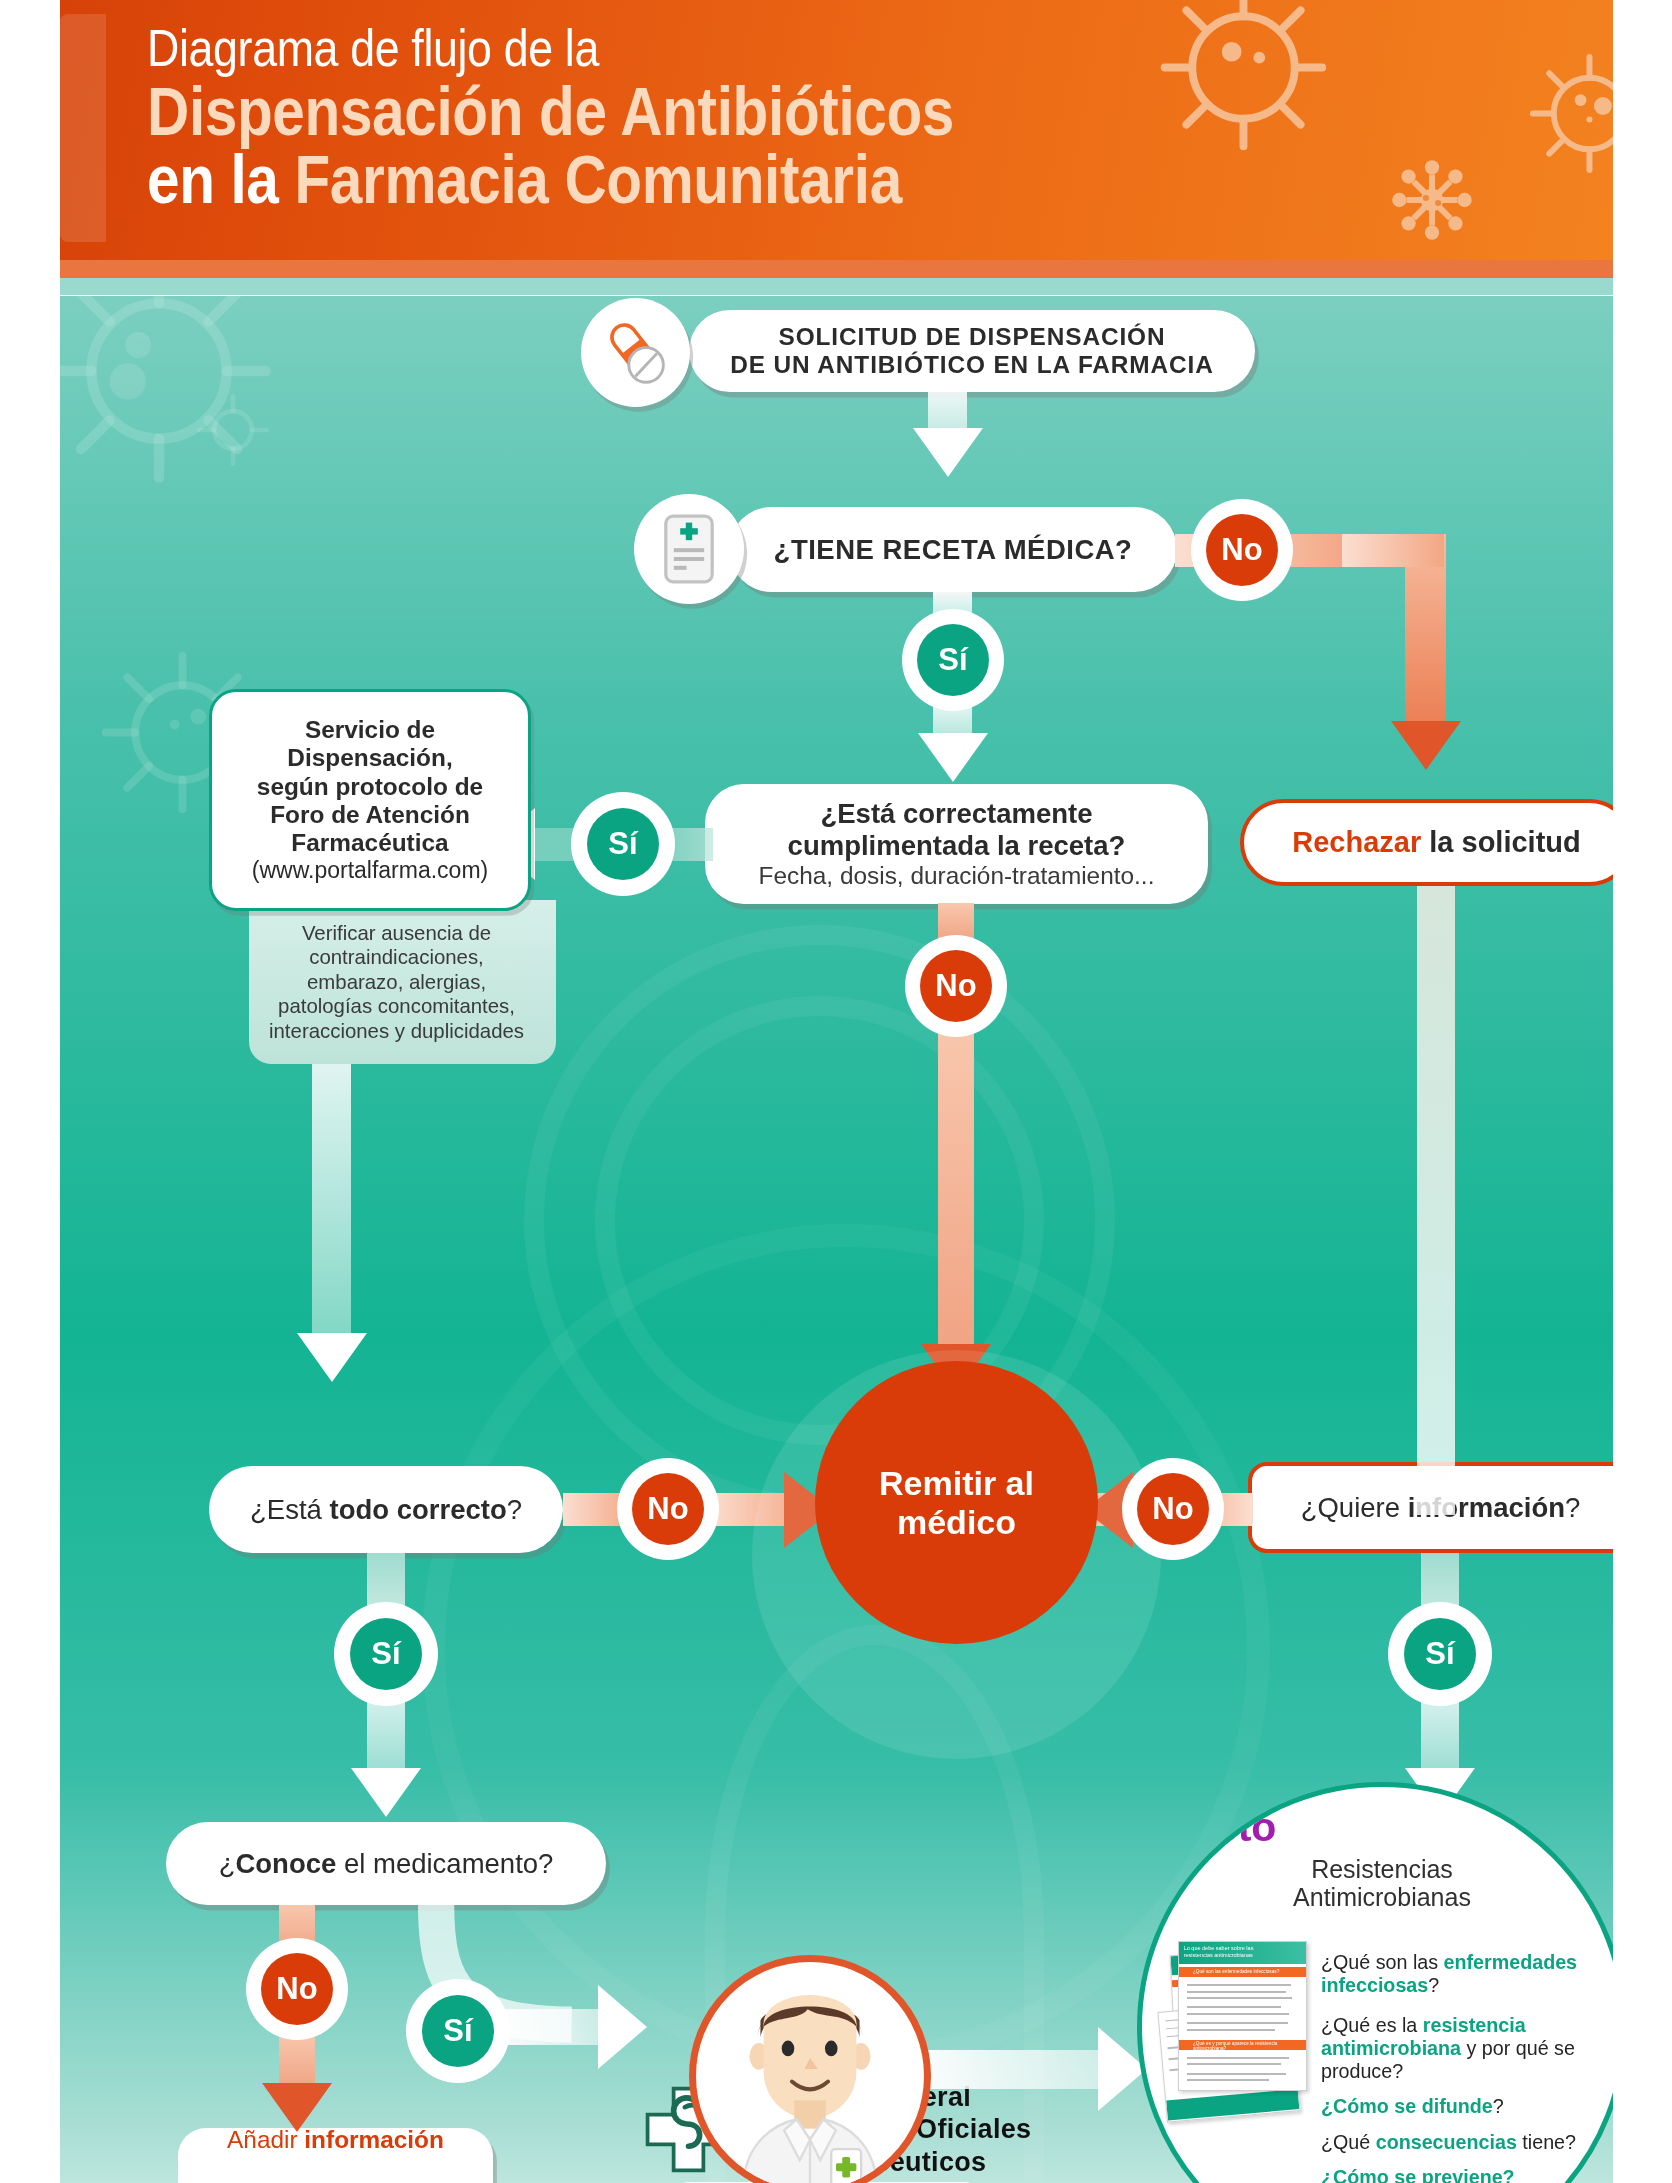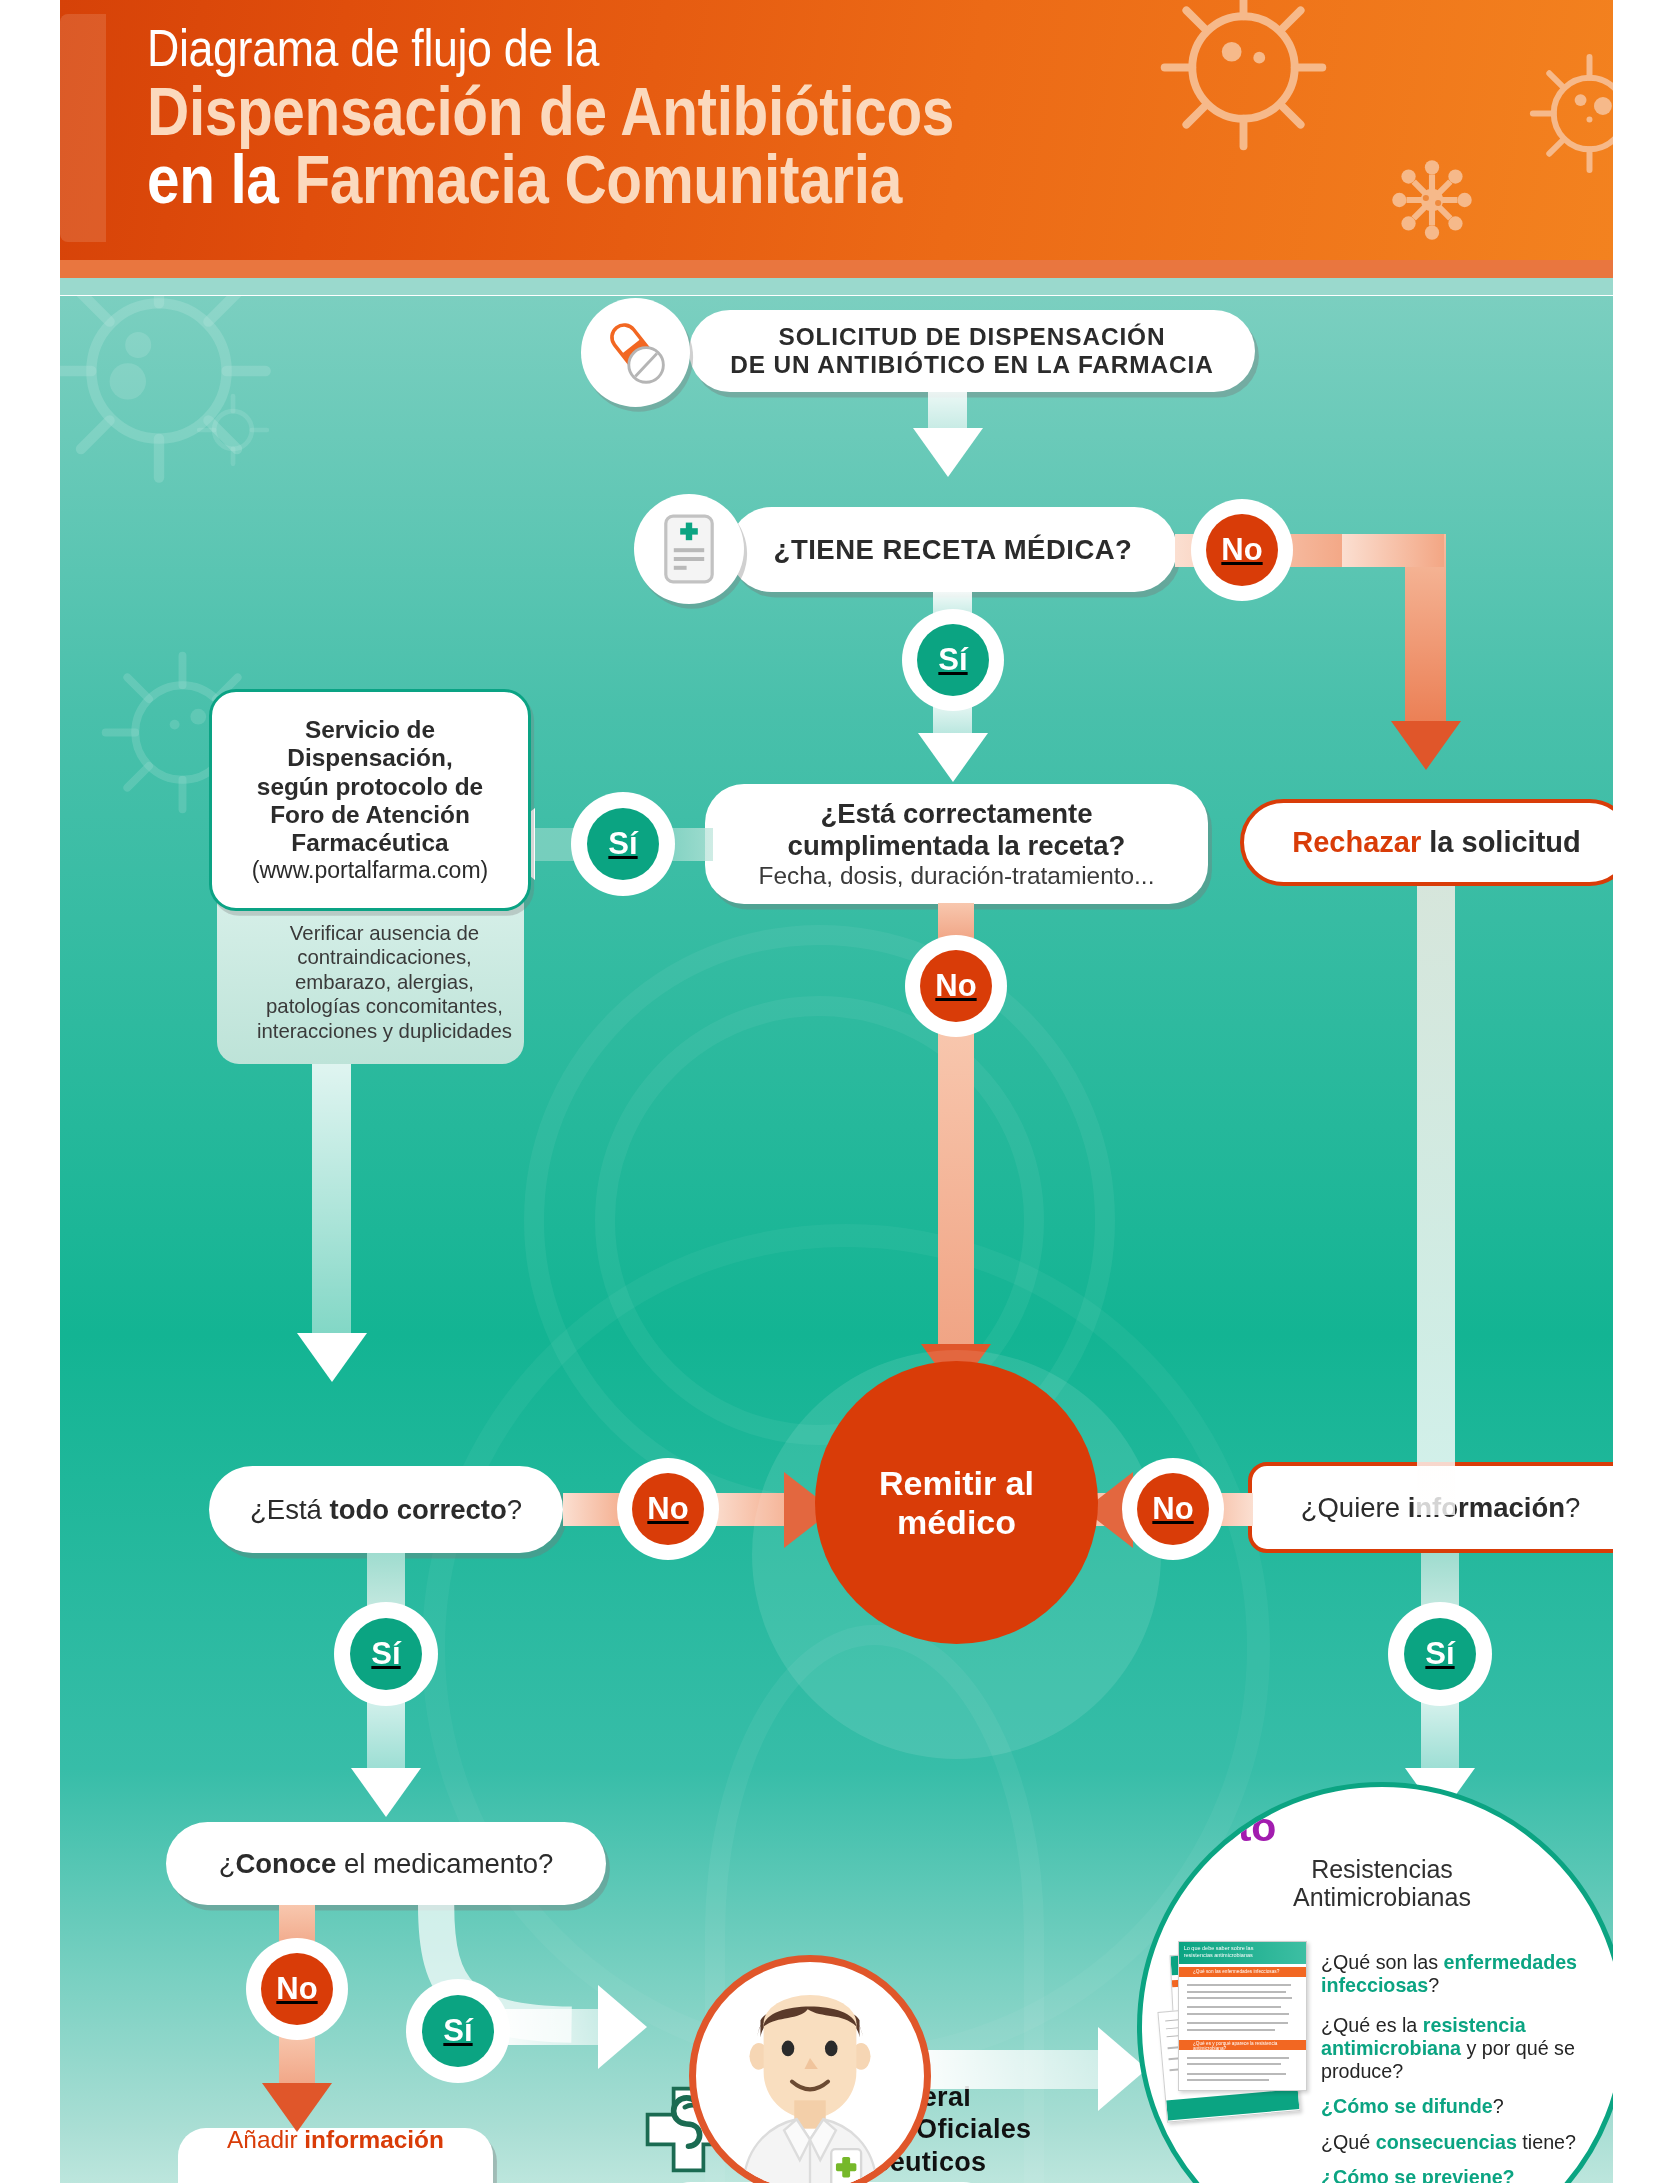--- a/index.html
+++ b/index.html
@@ -97,21 +97,20 @@
     z-index:4;
   }
 
   
   .badge{
     position:absolute;
     border-radius:50%;
     background:#ffffff;
     display:flex;align-items:center;justify-content:center;
     z-index:6;
-    text-decoration:underline;
   }
   .badge .inner{
     border-radius:50%;
     display:flex;align-items:center;justify-content:center;
     color:#ffffff;font-weight:bold;
   }
   .badge.no .inner{background:#d93c08;}
   .badge.si .inner{background:#0ba482;}
 
   
@@ -147,23 +146,24 @@
   }
 
   
   .side-sub{
     position:absolute;
     background:linear-gradient(180deg,#d6efe8,#bde3d8);
     border-radius:0 0 22px 22px;
     color:#3a3a3a;
     text-align:center;
     line-height:1.2;
-    display:flex;align-items:center;justify-content:flex-end;
-    padding:0 12px;
+    display:flex;align-items:center;justify-content:flex-start;
+    padding:0 20px;
     box-sizing:border-box;
+    margin-left:32px;
   }
 
   
   .center-circle{
     position:absolute;border-radius:50%;
     background:#d93c08;
     display:flex;align-items:center;justify-content:center;
     color:#fff;font-weight:bold;text-align:center;line-height:1.12;
     z-index:5;
   }

